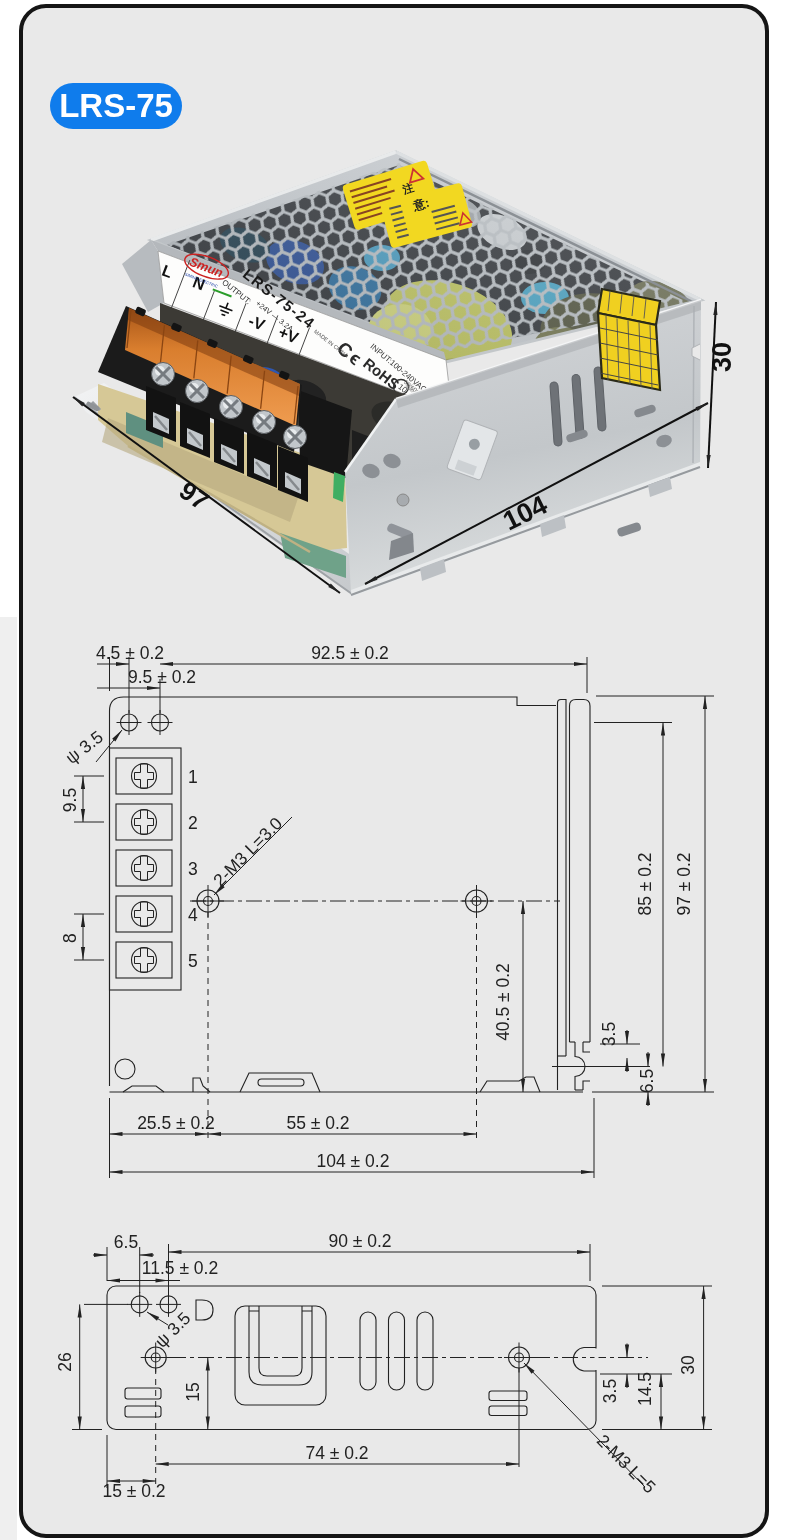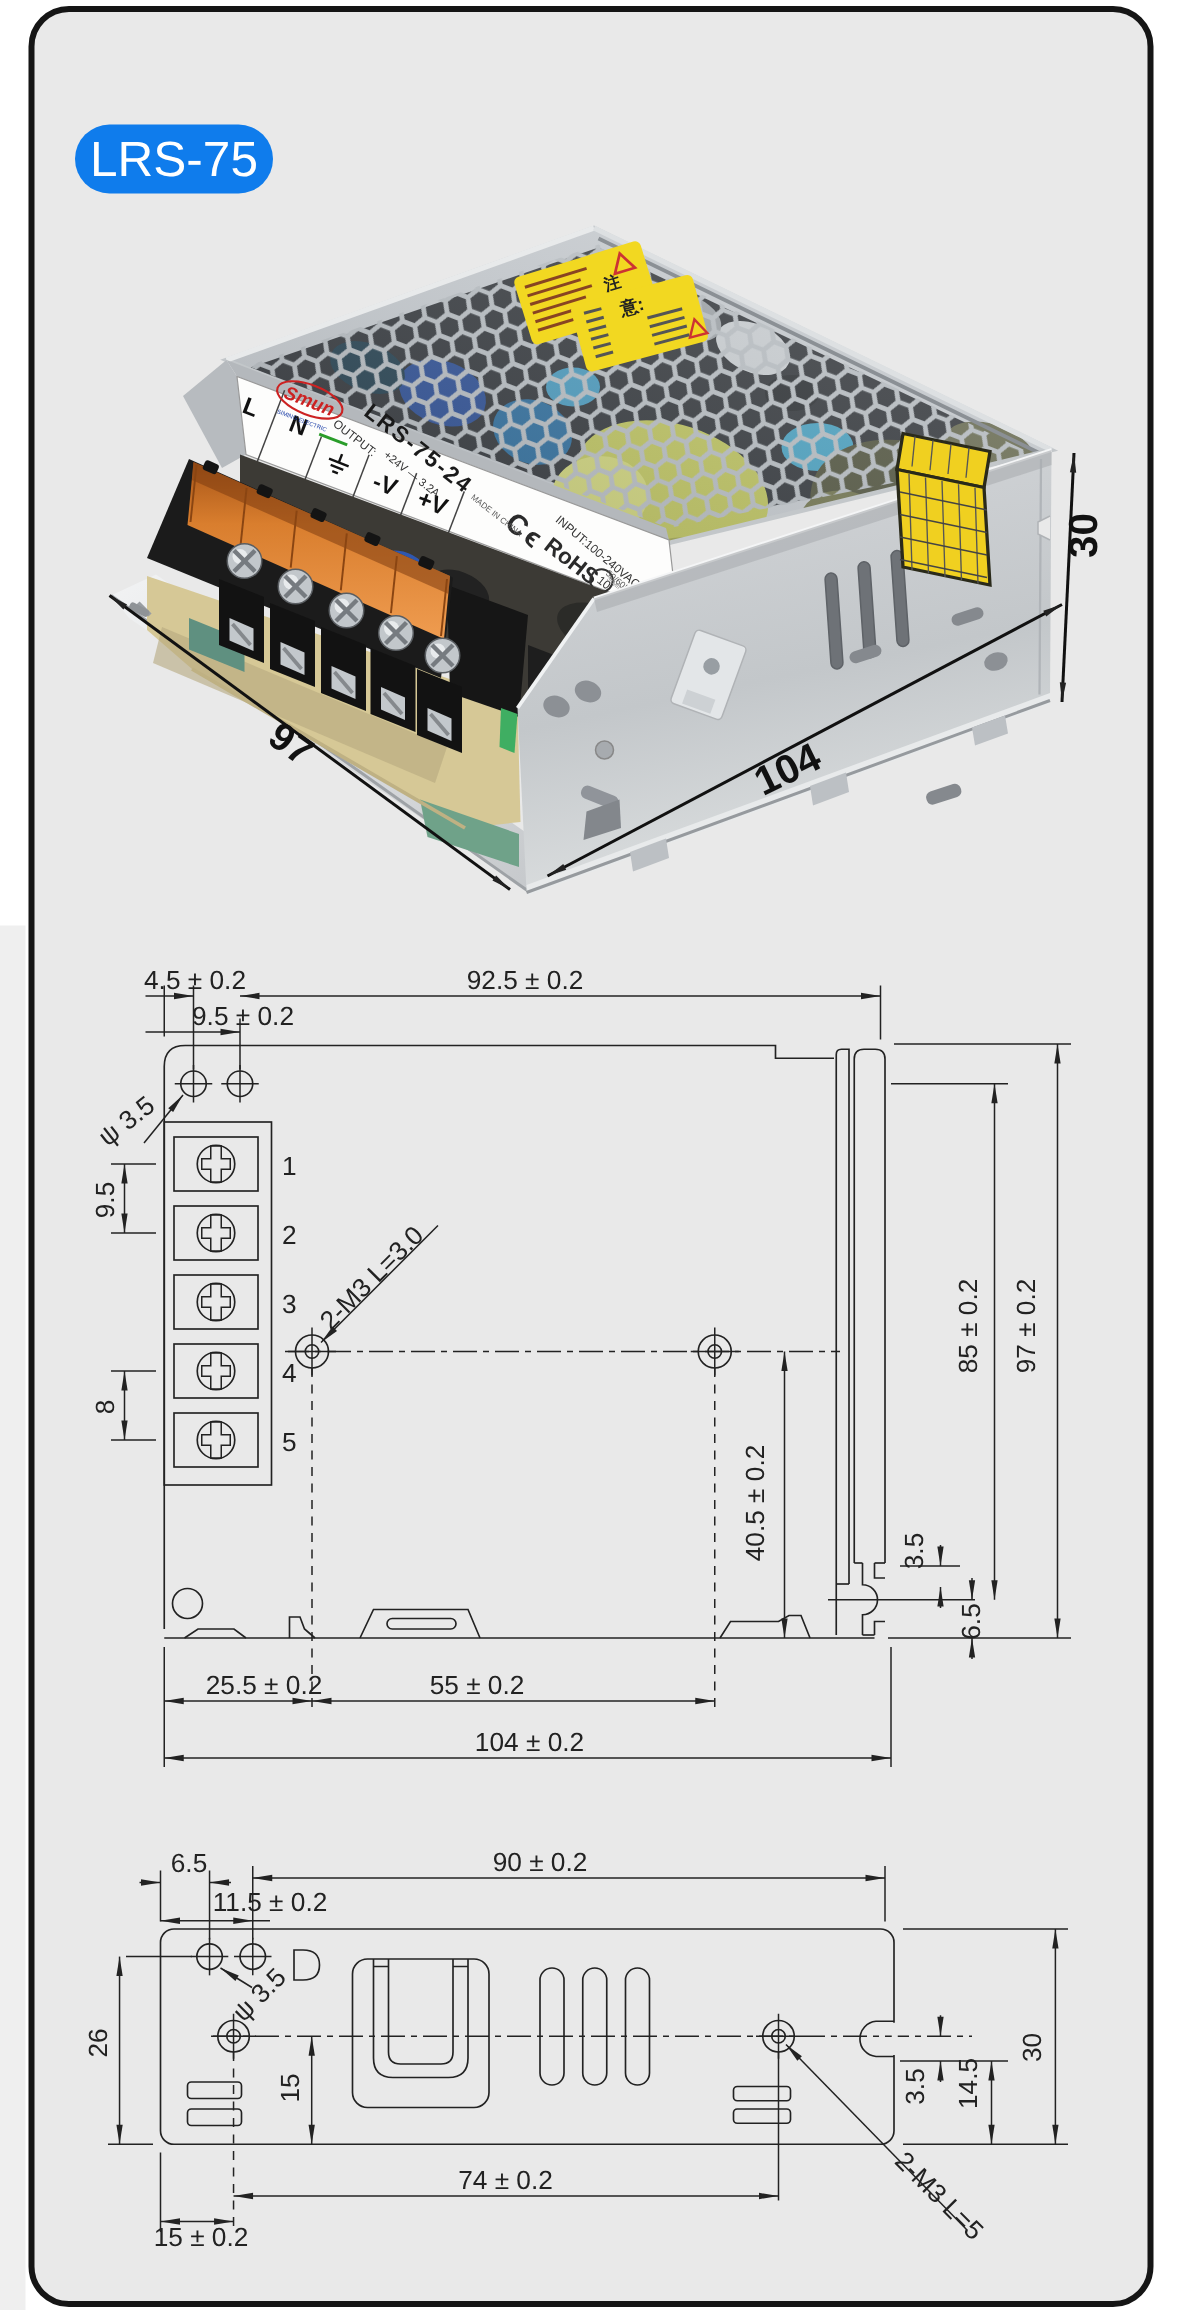--- a/index.html
+++ b/index.html
@@ -1,19 +1,19 @@
 <!DOCTYPE html>
 <html><head>
 <meta charset="utf-8">
 <style>
 html,body{margin:0;padding:0;}
 body{width:790px;height:1540px;background:#ffffff;position:relative;font-family:"Liberation Sans",sans-serif;overflow:hidden;}
 #frame{position:absolute;left:19px;top:4px;width:742px;height:1526px;background:#e9e9e9;border:4.5px solid #151515;border-radius:27px;}
 #lstrip{position:absolute;left:0;top:617px;width:17px;height:923px;background:#efefef;}
-#pill{position:absolute;left:50px;top:83px;width:132px;height:46px;background:#0f7cec;border-radius:23px;color:#fff;font-weight:normal;font-size:33px;text-align:center;line-height:46px;}
+#pill{position:absolute;left:50px;top:83px;width:132px;height:46px;background:#0f7cec;border-radius:23px;color:#fff;font-weight:bold;font-size:33px;text-align:center;line-height:46px;}
 svg{position:absolute;}
 text{font-family:"Liberation Sans",sans-serif;}
 </style>
 </head>
 <body>
 <div id="frame"></div>
 <div id="lstrip"></div>
 <div id="pill">LRS-75</div>
 <svg id="photo" style="left:40px;top:140px" width="710" height="480" viewBox="40 140 710 480">
 <defs>

